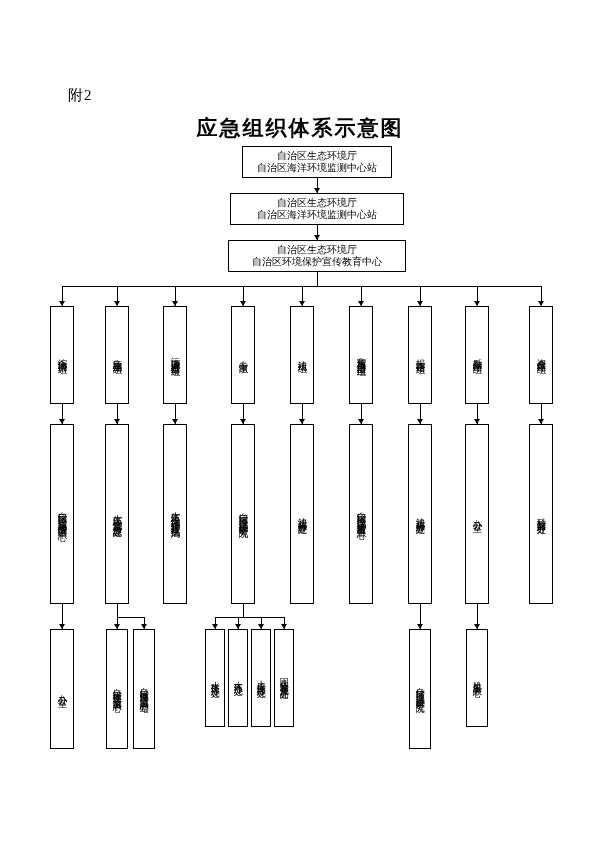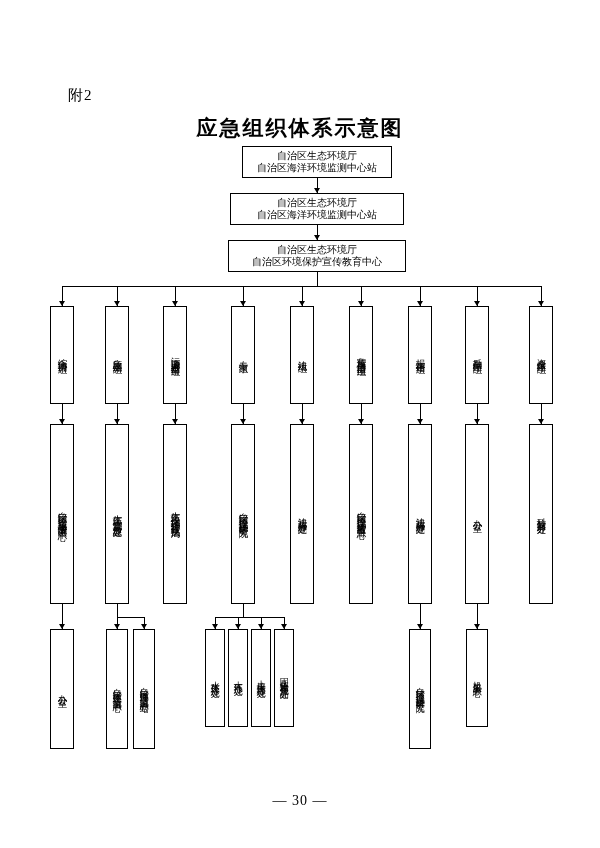--- a/index.html
+++ b/index.html
@@ -221,14 +221,13 @@
   <div class="box v" style="left:50px; top:618px; width:24px; height:120px;">办公室</div>
   <div class="box v2" style="left:106px; top:618px; width:22px; height:120px;">自治区生态环境监测中心</div>
   <div class="box v2" style="left:133px; top:618px; width:22px; height:120px;">自治区海洋环境监测中心站</div>
   <div class="box v2" style="left:205px; top:618px; width:20px; height:98px;">水生态环境处</div>
   <div class="box v2" style="left:228px; top:618px; width:20px; height:98px;">大气环境处</div>
   <div class="box v2" style="left:251px; top:618px; width:20px; height:98px;">土壤生态环境处</div>
   <div class="box v2" style="left:274px; top:618px; width:20px; height:98px;">固体废物与化学品处</div>
   <div class="box v2" style="left:409px; top:618px; width:22px; height:120px;">自治区环境保护科学研究院</div>
   <div class="box v2" style="left:466px; top:618px; width:22px; height:98px;">机关服务中心</div>
 
-  <div class="footer">— 30 —</div>
 </div>
 
 </body></html>

